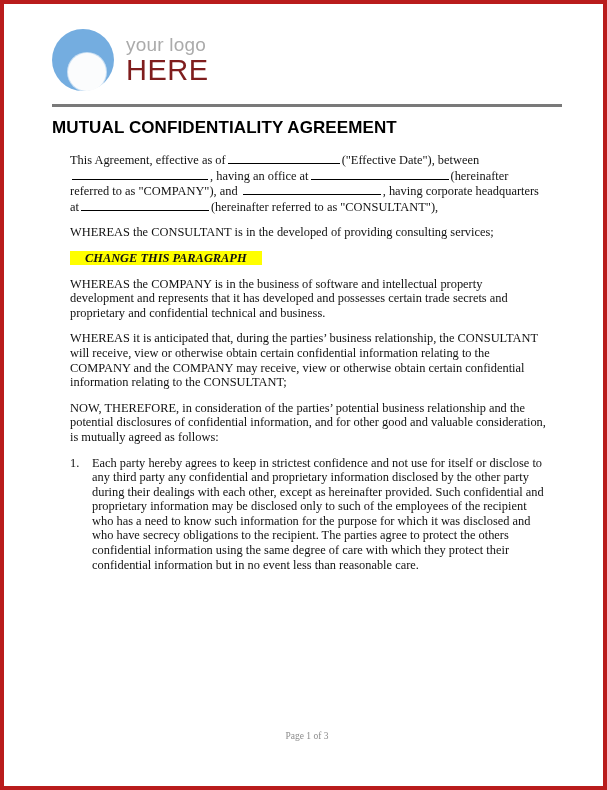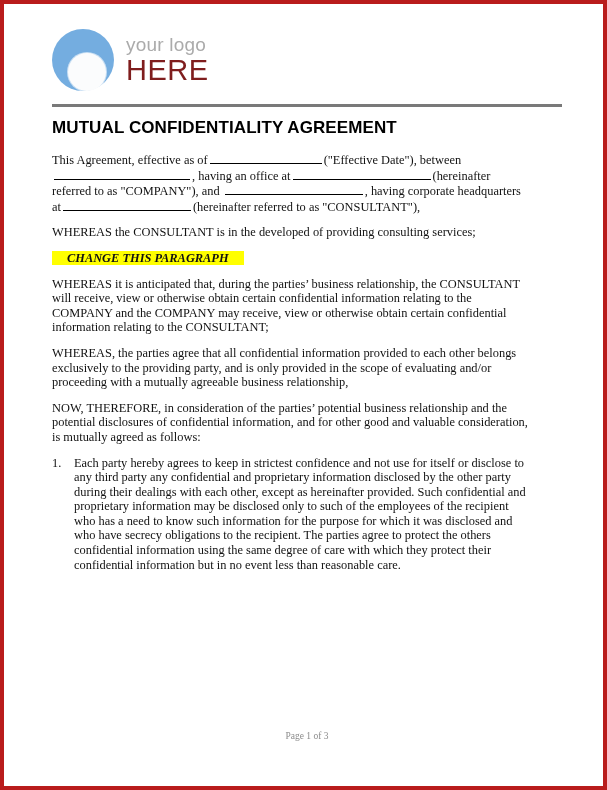--- a/index.html
+++ b/index.html
@@ -97,21 +97,21 @@
     font-family: "Liberation Sans", sans-serif;
     font-weight: bold;
     font-size: 17px;
     letter-spacing: 0.1px;
     color: #000000;
   }
 
   
   .body {
     position: absolute;
-    left: 48px;
+    left: 66px;
     top: 148px;
     width: 476px;
     font-family: "Liberation Serif", serif;
     font-size: 12.4px;
     line-height: 14.6px;
     color: #111111;
     text-align: left;
   }
   .para {
     margin: 0 0 11px 0;
@@ -193,24 +193,24 @@
 
     <p class="para"><span>This Agreement, effective as of</span><span class="blank w-md"></span><span>("Effective Date"), between</span><span class="blank w-tail"></span><span>,</span>
     <span>having an office at</span><span class="blank w-xl"></span><span>(hereinafter referred to as "COMPANY"), and</span>
     <span class="blank w-xl"></span><span>, having corporate headquarters at</span><span class="blank w-lg"></span><span>(hereinafter</span>
     <span>referred to as "CONSULTANT"),</span></p>
 
     <p class="para">WHEREAS the CONSULTANT is in the developed of providing consulting services;</p>
 
     <p class="para-highlight"><span class="highlight">CHANGE THIS PARAGRAPH</span></p>
 
+    <p class="para">WHEREAS the COMPANY is in the business of software and intellectual property development and represents that it has developed and possesses certain trade secrets and proprietary and confidential technical and business.</p>
 
     <p class="para">WHEREAS it is anticipated that, during the parties’ business relationship, the CONSULTANT will receive, view or otherwise obtain certain confidential information relating to the COMPANY and the COMPANY may receive, view or otherwise obtain certain confidential information relating to the CONSULTANT;</p>
 
-    <p class="para">WHEREAS, the parties agree that all confidential information provided to each other belongs exclusively to the providing party, and is only provided in the scope of evaluating and/or proceeding with a mutually agreeable business relationship,</p>
 
     <p class="para">NOW, THEREFORE, in consideration of the parties’ potential business relationship and the potential disclosures of confidential information, and for other good and valuable consideration, is mutually agreed as follows:</p>
 
     <ul class="numlist">
       <li>
         <span class="num">1.</span>
         <span class="txt">Each party hereby agrees to keep in strictest confidence and not use for itself or disclose to any third party any confidential and proprietary information disclosed by the other party during their dealings with each other, except as hereinafter provided. Such confidential and proprietary information may be disclosed only to such of the employees of the recipient who has a need to know such information for the purpose for which it was disclosed and who have secrecy obligations to the recipient. The parties agree to protect the others confidential information using the same degree of care with which they protect their confidential information but in no event less than reasonable care.</span>
       </li>
     </ul>
 

